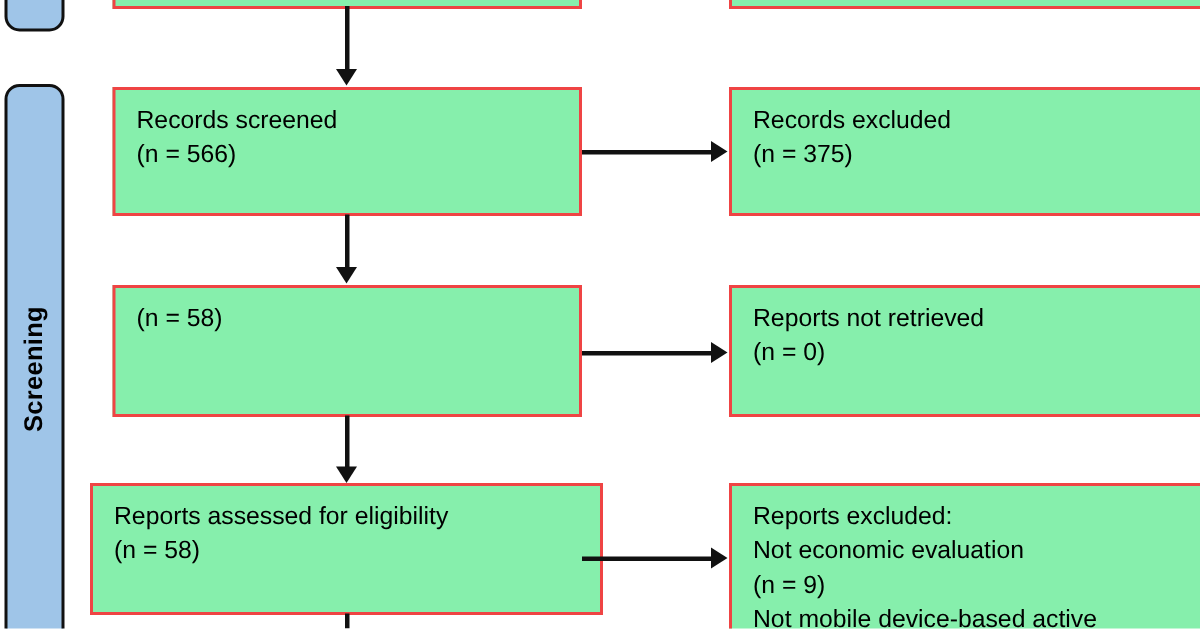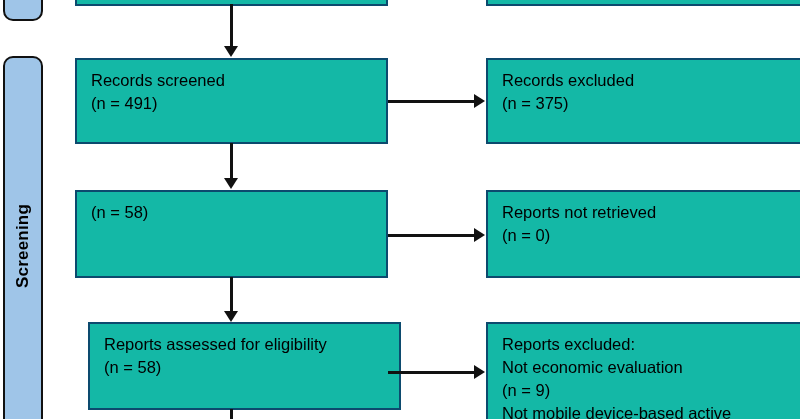--- a/index.html
+++ b/index.html
@@ -43,22 +43,22 @@
     letter-spacing: 0.2px;
     writing-mode: vertical-rl;
     transform: rotate(180deg);
     color: #000000;
     white-space: nowrap;
   }
 
   
   .flow-box {
     position: absolute;
-    background: #14b8a6;
-    border: 2px solid #0c4a6e;
+    background: #86efac;
+    border: 2px solid #ef4444;
     box-sizing: border-box;
     padding: 9px 0 0 14px;
   }
   .flow-box .line {
     font-size: 16.5px;
     line-height: 23px;
     white-space: nowrap;
     color: #000000;
   }
 
@@ -98,28 +98,28 @@
   <div class="stage-bar" style="left:3px; top:-40px; width:40px; height:61px;"></div>
 
   <div class="stage-bar" style="left:3px; top:56px; width:40px; height:380px;">
     <div class="stage-label">Screening</div>
   </div>
 
   <div class="flow-box" style="left:75px; top:-80px; width:313px; height:86px;"></div>
 
   <div class="flow-box" style="left:75px; top:58px; width:313px; height:86px;">
     <div class="line">Records screened</div>
-    <div class="line">(n = 491)</div>
+    <div class="line">(n = 566)</div>
   </div>
 
   <div class="flow-box" style="left:75px; top:190px; width:313px; height:88px;">
     <div class="line">(n = 58)</div>
   </div>
 
-  <div class="flow-box" style="left:88px; top:322px; width:313px; height:88px;">
+  <div class="flow-box" style="left:60px; top:322px; width:342px; height:88px;">
     <div class="line">Reports assessed for eligibility</div>
     <div class="line">(n = 58)</div>
   </div>
 
   <div class="flow-box" style="left:486px; top:-80px; width:330px; height:86px;"></div>
 
   <div class="flow-box" style="left:486px; top:58px; width:330px; height:86px;">
     <div class="line">Records excluded</div>
     <div class="line">(n = 375)</div>
   </div>

